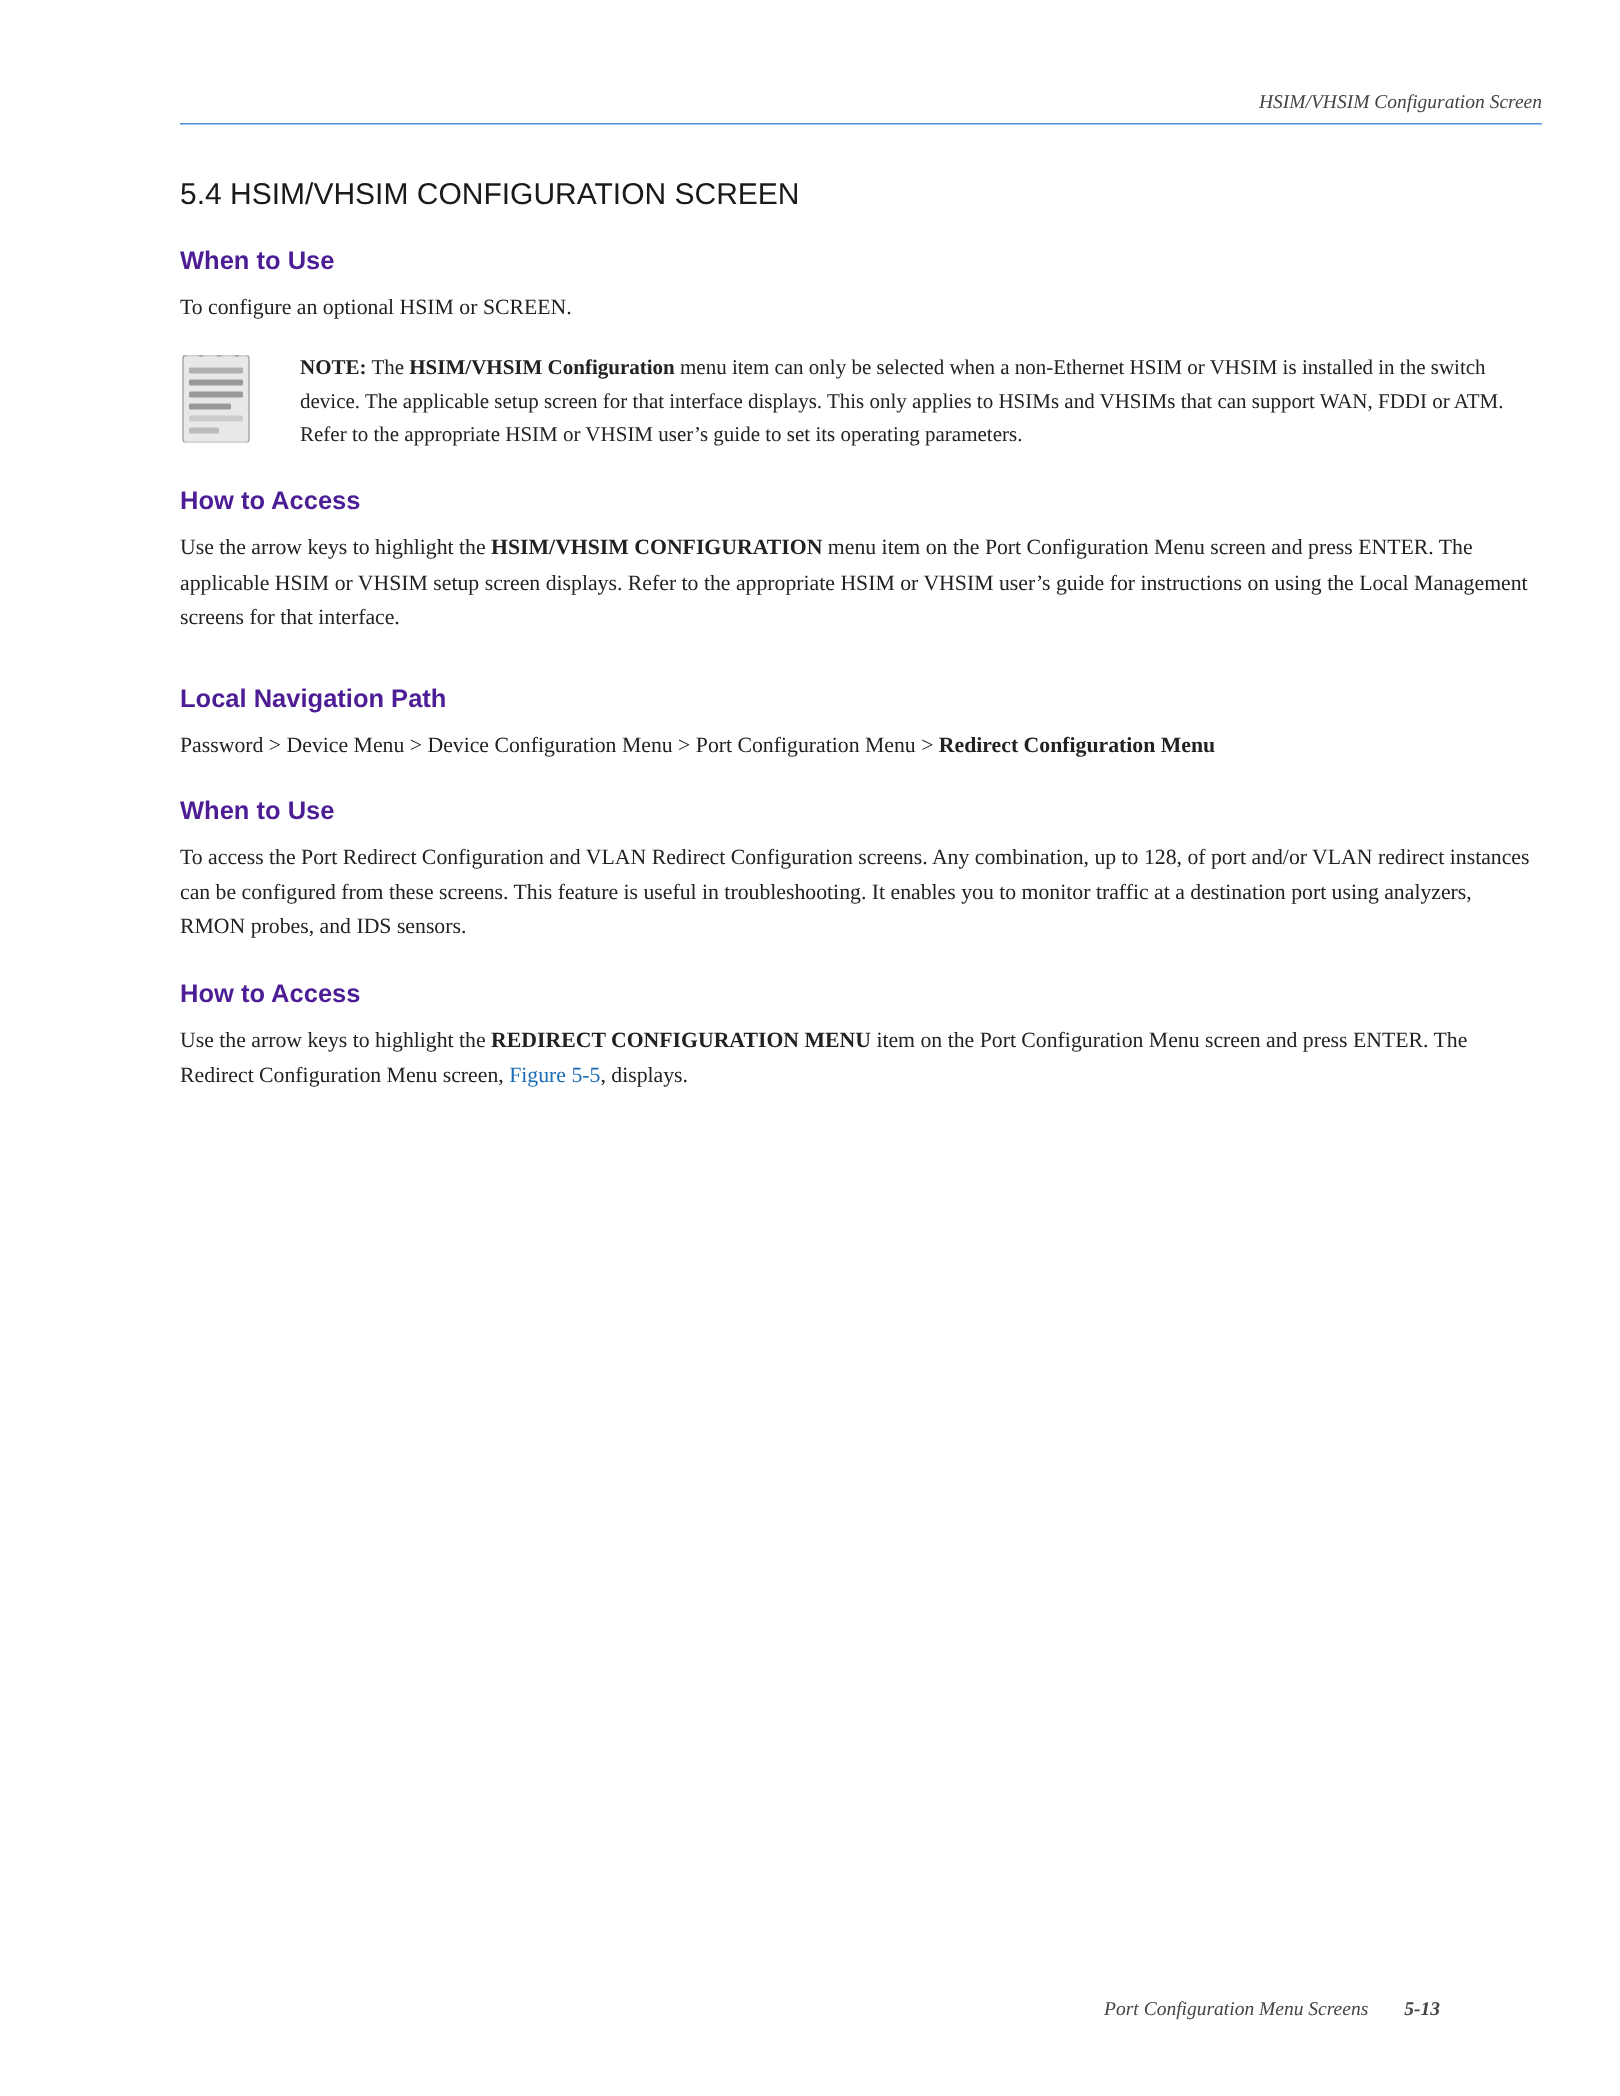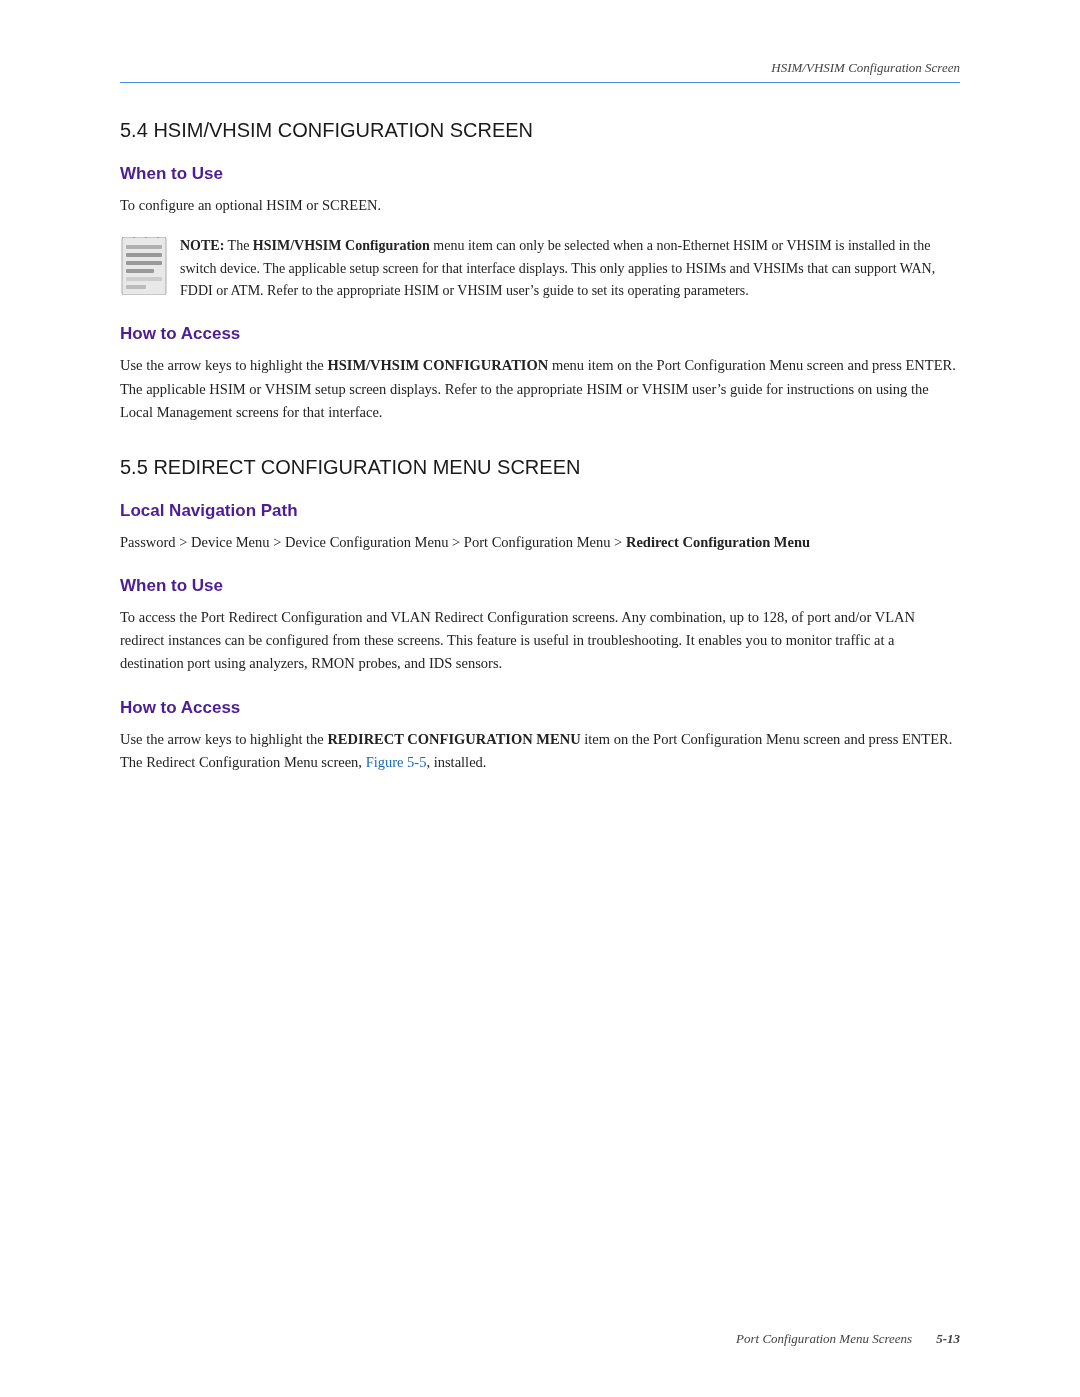--- a/index.html
+++ b/index.html
@@ -10,21 +10,21 @@
       color: #222;
       background: #fff;
       width: 1080px;
       min-height: 1397px;
       position: relative;
     }
 
     .page-container {
       width: 100%;
       min-height: 1397px;
-      padding: 60px 120px 80px 120px;
+      padding: 60px 52px 80px 120px;
       position: relative;
     }
 
     
     .page-header {
       display: flex;
       justify-content: flex-end;
       border-bottom: 1px solid #4a90d9;
       padding-bottom: 6px;
       margin-bottom: 36px;
@@ -63,21 +63,21 @@
       line-height: 1.6;
       color: #222;
       margin-bottom: 14px;
     }
 
     
     .note-box {
       display: flex;
       align-items: flex-start;
       margin: 18px 0 18px 0;
-      gap: 12px;
+      gap: 32px;
     }
 
     .note-icon-wrapper {
       width: 48px;
       min-width: 48px;
       padding-top: 2px;
     }
 
     .note-content {
       font-size: 14px;
@@ -168,35 +168,32 @@
     </div>
 
     <div class="sub-heading">How to Access</div>
     <p class="body-text">
       <span>Use the arrow keys to highlight the </span><span class="bold">HSIM/VHSIM CONFIGURATION</span><span> menu item on the Port Configuration Menu screen and press ENTER. The applicable HSIM or VHSIM setup screen displays. Refer to the appropriate HSIM or VHSIM user’s guide for instructions on using the Local Management screens for that interface.</span>
     </p>
   </div>
 
   <div class="section-divider"></div>
   <div>
-    <div class="section-heading">
-      <span>5.5</span>&nbsp;<span>REDIRECT CONFIGURATION MENU SCREEN</span>
-    </div>
 
     <div class="sub-heading">Local Navigation Path</div>
     <p class="body-text">
       <span>Password &gt; Device Menu &gt; Device Configuration Menu &gt; Port Configuration Menu &gt; </span><span class="bold">Redirect Configuration Menu</span>
     </p>
 
     <div class="sub-heading">When to Use</div>
     <p class="body-text">To access the Port Redirect Configuration and VLAN Redirect Configuration screens. Any combination, up to 128, of port and/or VLAN redirect instances can be configured from these screens. This feature is useful in troubleshooting. It enables you to monitor traffic at a destination port using analyzers, RMON probes, and IDS sensors.</p>
 
     <div class="sub-heading">How to Access</div>
     <p class="body-text">
-      <span>Use the arrow keys to highlight the </span><span class="bold">REDIRECT CONFIGURATION MENU</span><span> item on the Port Configuration Menu screen and press ENTER. The Redirect Configuration Menu screen, </span><a class="link-text" href="#">Figure 5-5</a><span>, installed.</span>
+      <span>Use the arrow keys to highlight the </span><span class="bold">REDIRECT CONFIGURATION MENU</span><span> item on the Port Configuration Menu screen and press ENTER. The Redirect Configuration Menu screen, </span><a class="link-text" href="#">Figure 5-5</a><span>, displays.</span>
     </p>
   </div>
 
   <div class="page-footer">
     <span class="footer-text">Port Configuration Menu Screens</span>
     <span class="footer-page">5-13</span>
   </div>
 
 </div>
 

